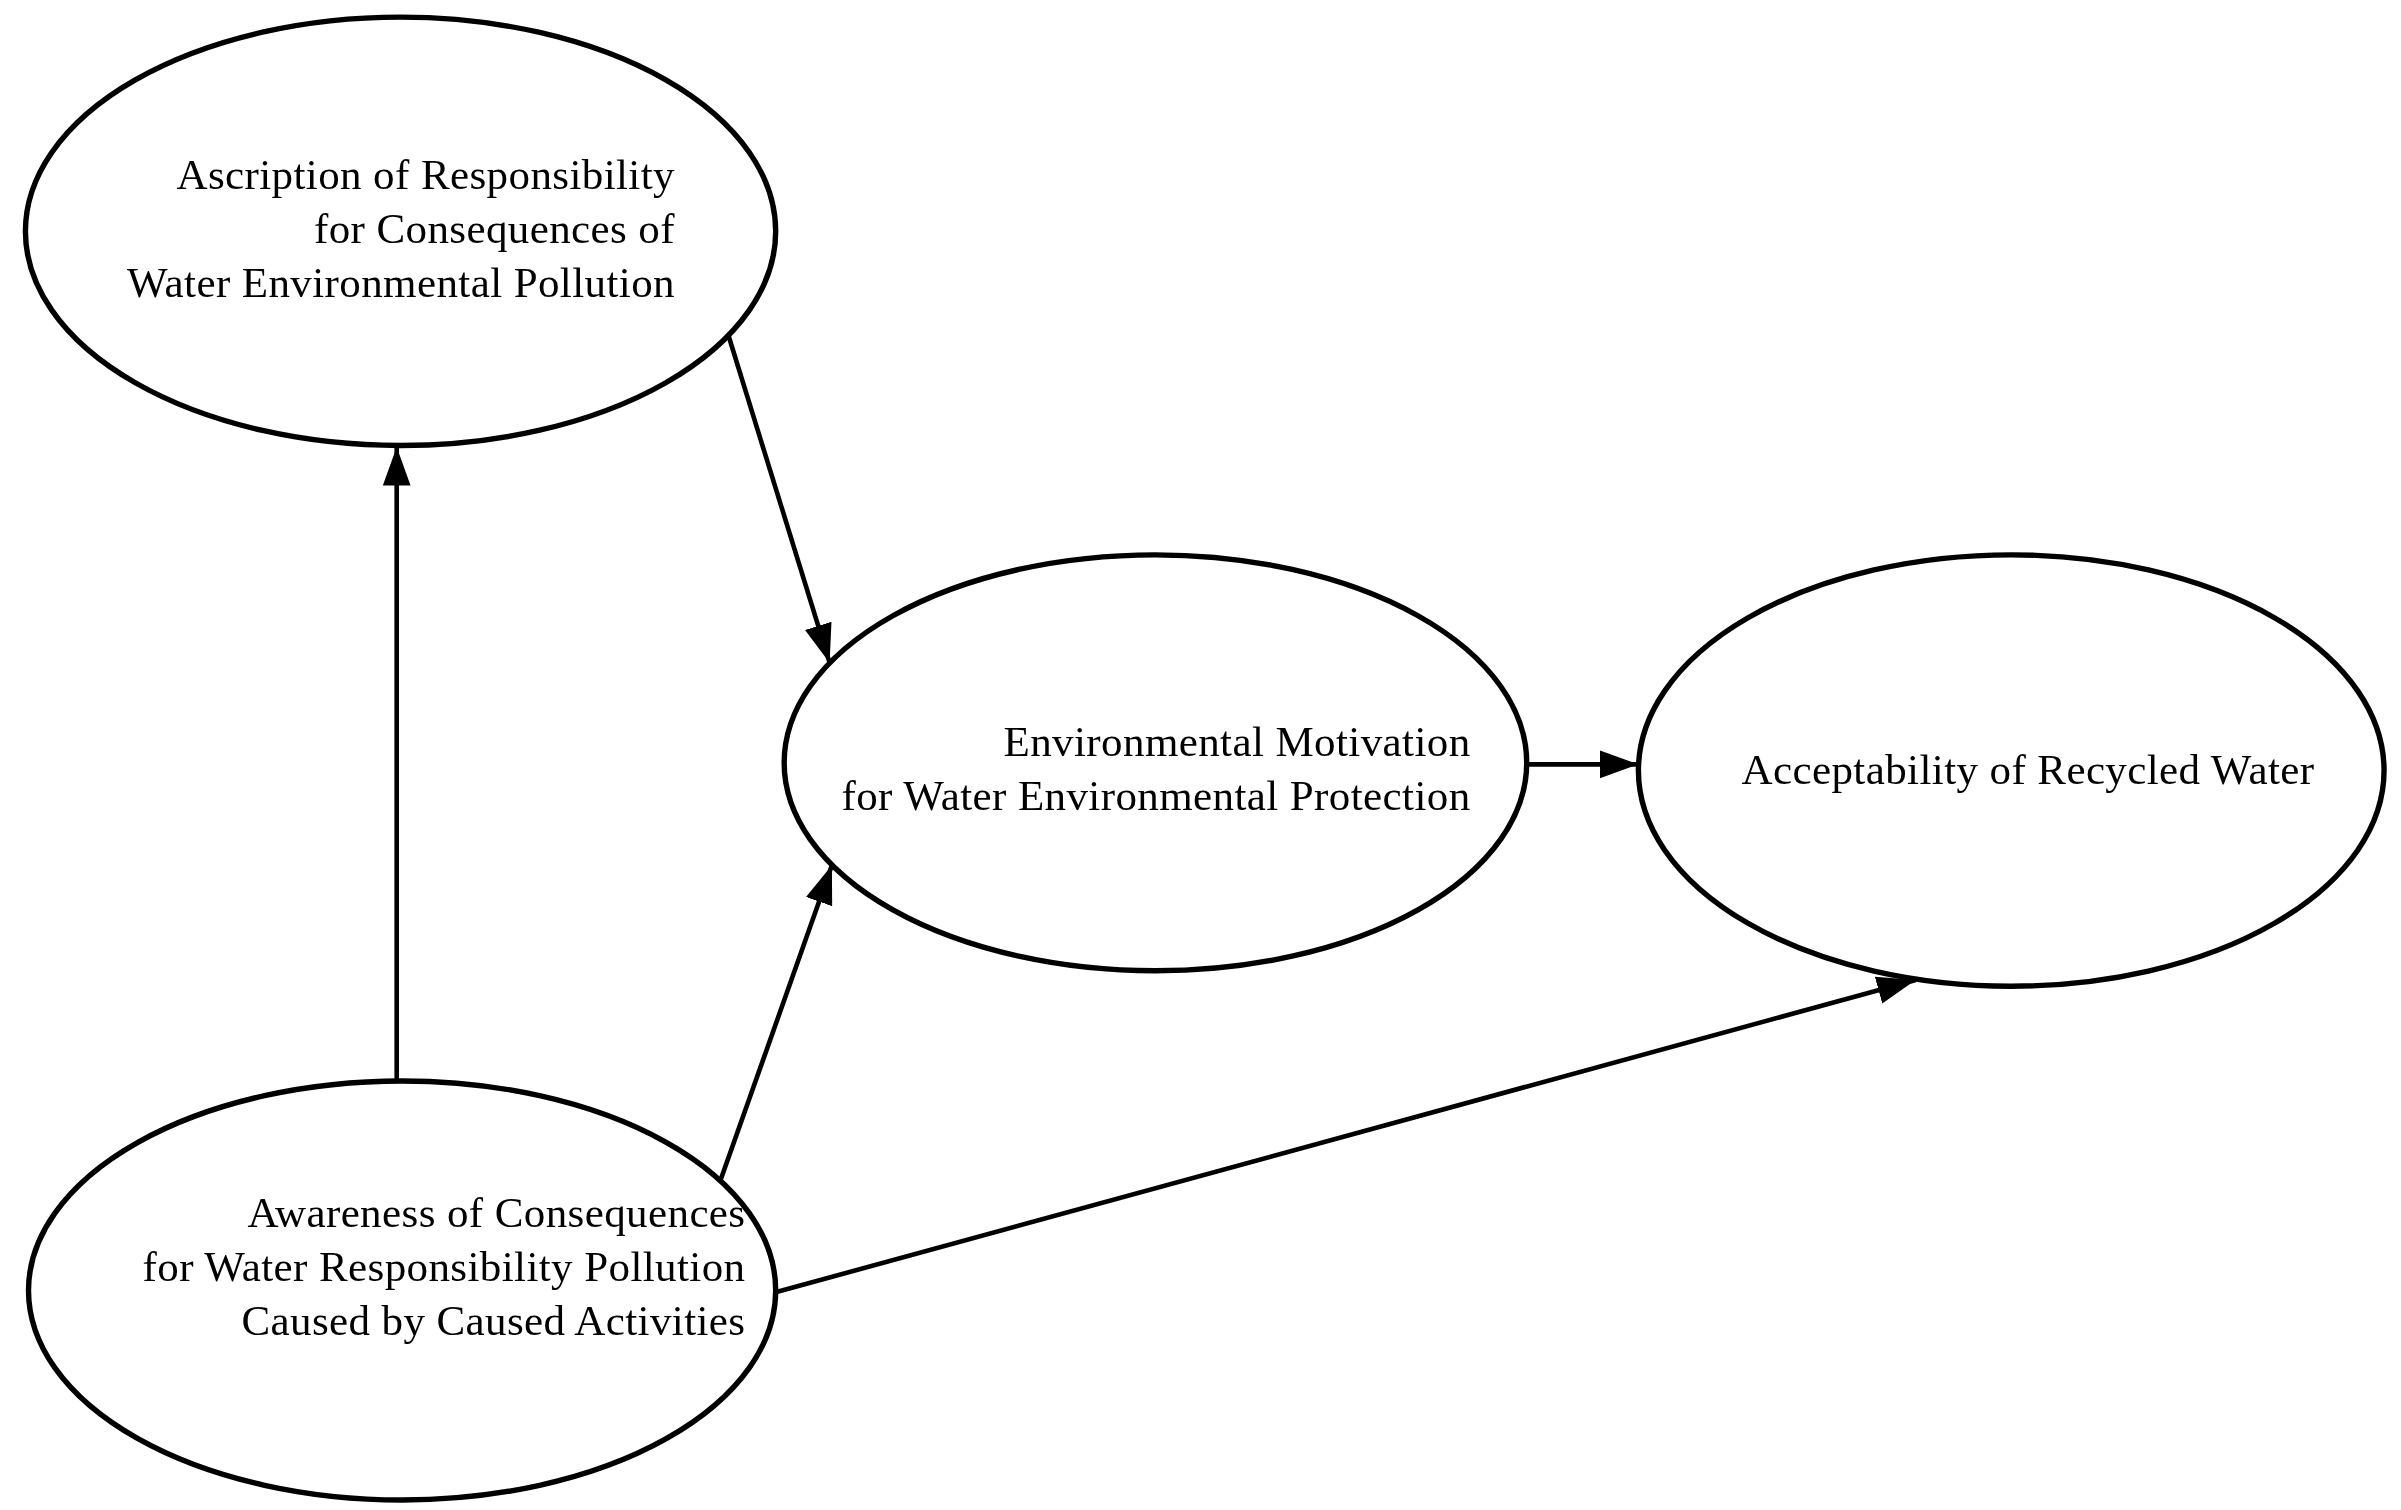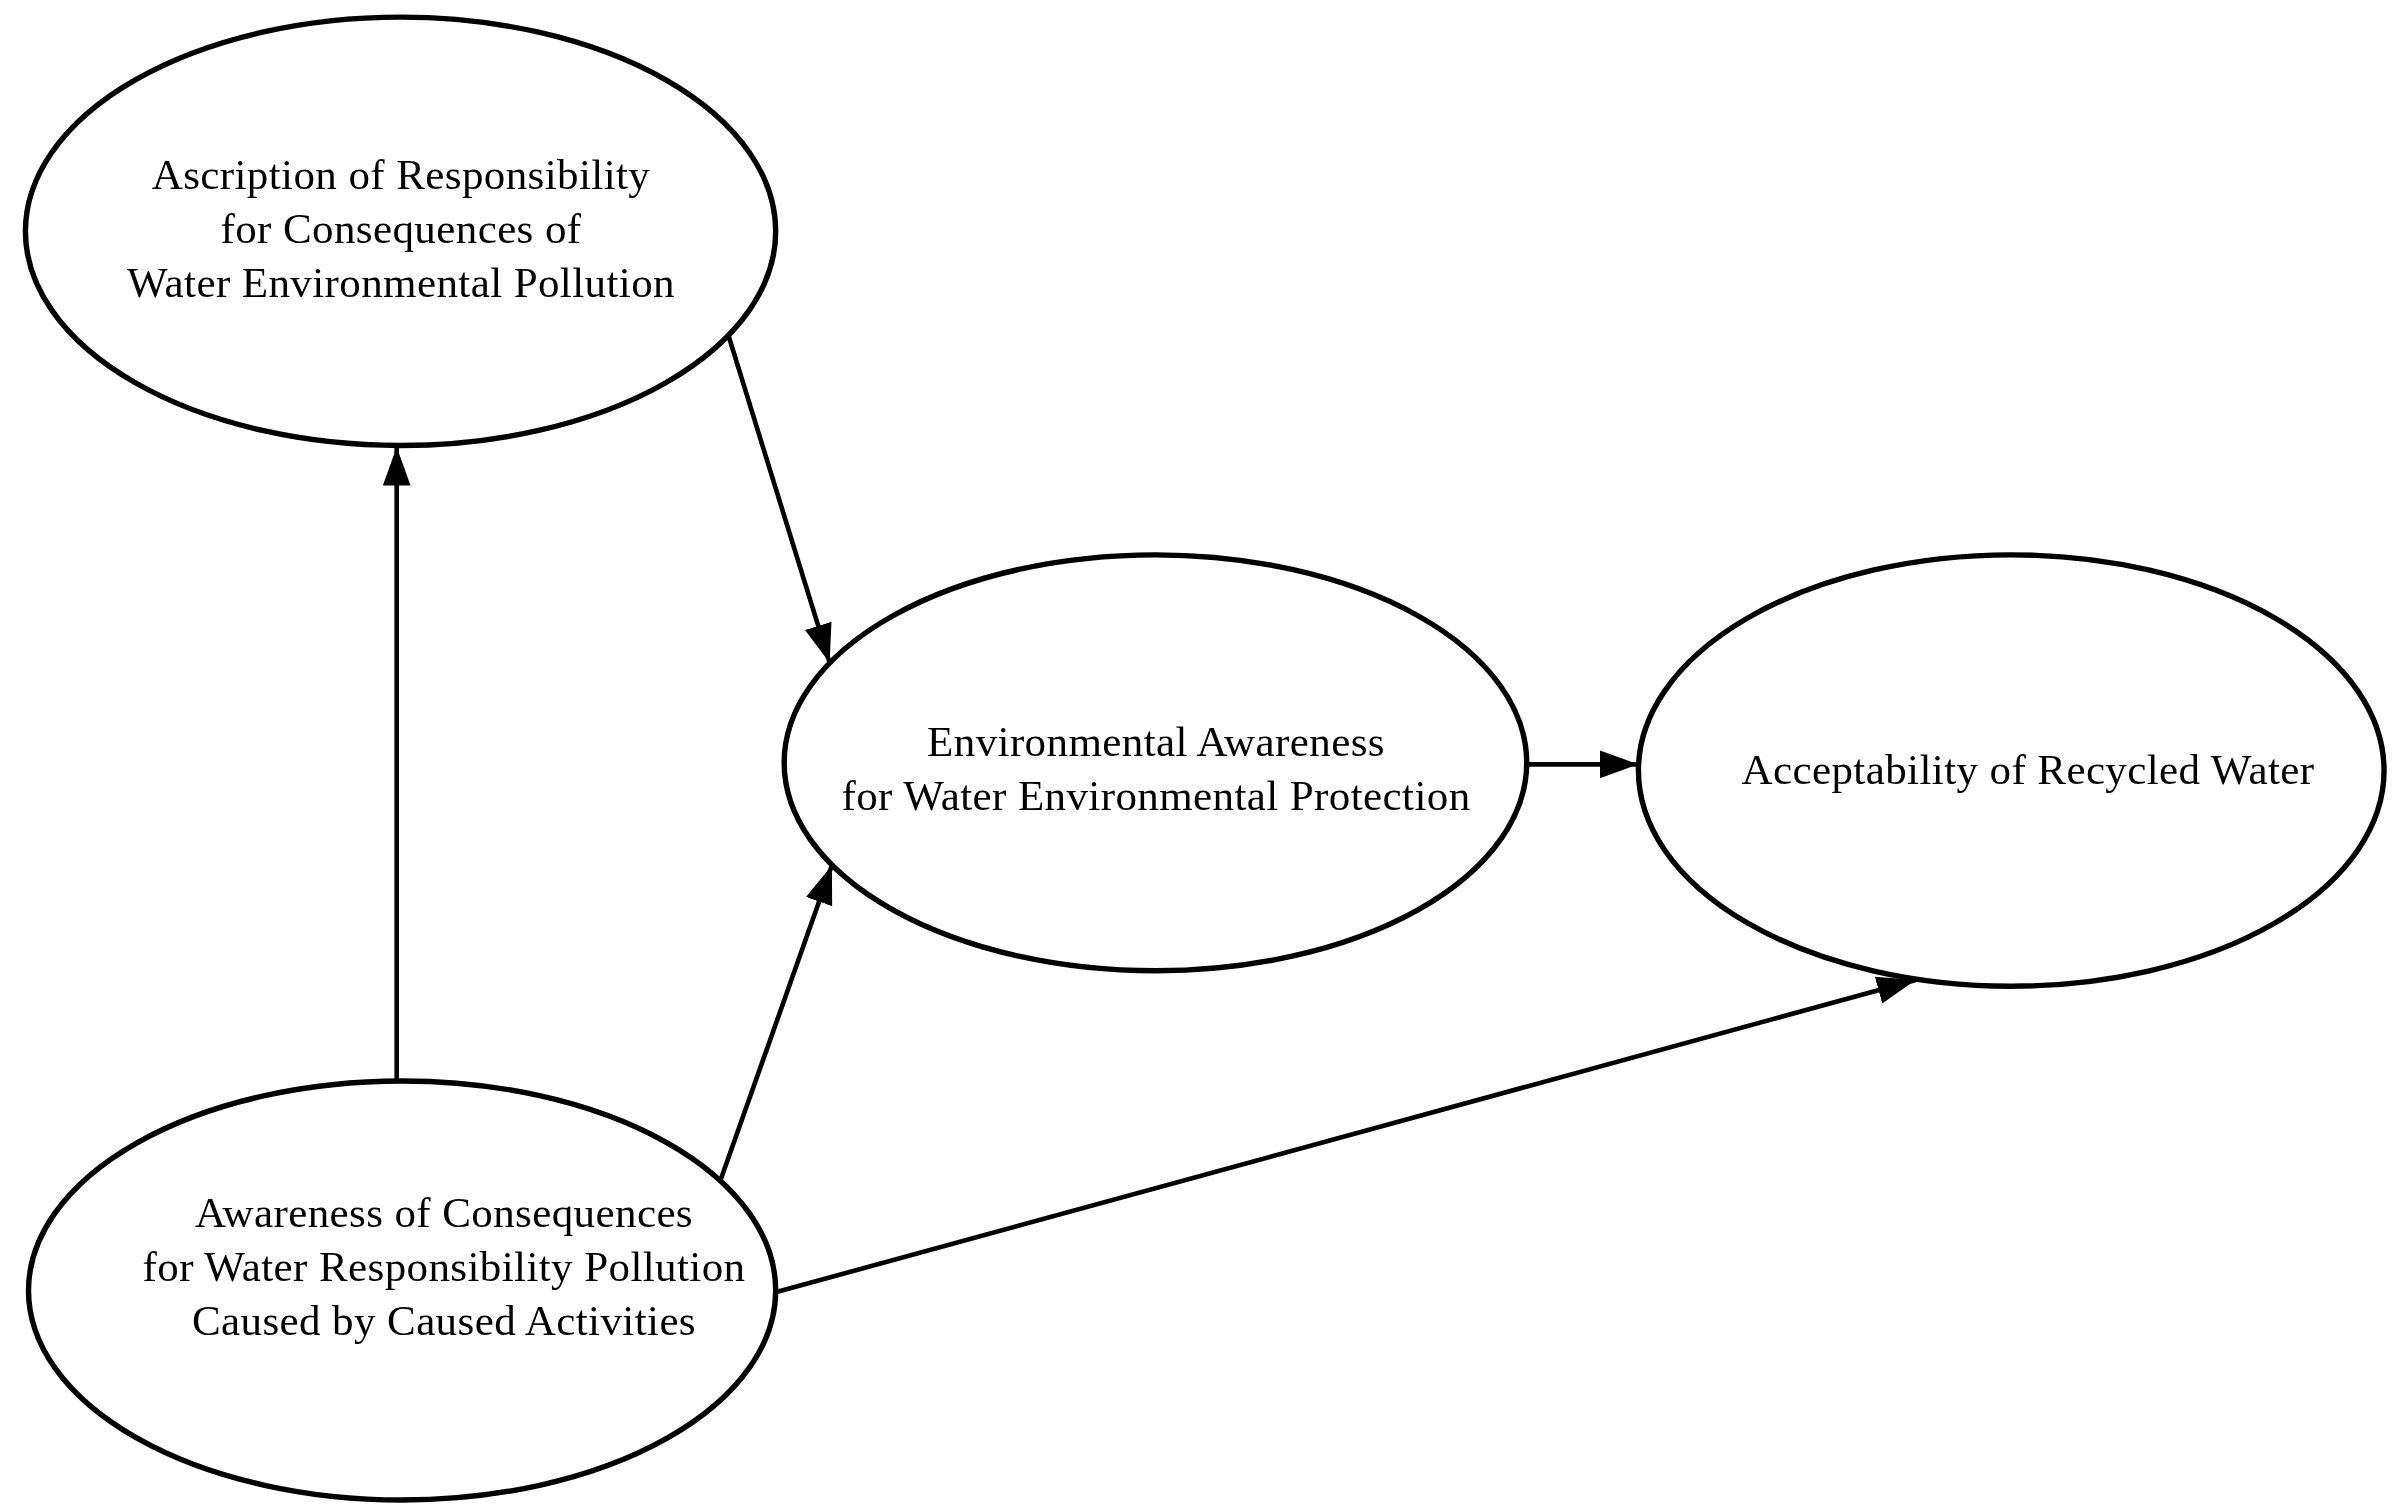--- a/index.html
+++ b/index.html
@@ -19,21 +19,21 @@
     position: absolute;
     left: 0;
     top: 0;
     width: 2401px;
     height: 1511px;
     display: block;
   }
   .node-label {
     position: absolute;
     transform: translate(-50%, -50%);
-    text-align: center;
+    text-align: right;
     white-space: nowrap;
     font-size: 43px;
     line-height: 54px;
     letter-spacing: 0.4px;
     color: #000000;
   }
   
   .label-ascription    { left: 401px;  top: 229px;  }
   .label-motivation    { left: 1156px; top: 769px;  }
   .label-acceptability { left: 2012px; top: 770px; margin-left: 16px; }
@@ -63,21 +63,21 @@
     <line x1="1008" y1="1677" x2="2487" y2="1272" stroke="#000000" stroke-width="6" marker-end="url(#arrowhead)"></line>
   </svg>
 
   <div class="node-label label-ascription">
     <div>Ascription of Responsibility</div>
     <div>for Consequences of</div>
     <div>Water Environmental Pollution</div>
   </div>
 
   <div class="node-label label-motivation">
-    <div>Environmental Awareness</div>
+    <div>Environmental Motivation</div>
     <div>for Water Environmental Protection</div>
   </div>
 
   <div class="node-label label-acceptability">
     <div>Acceptability of Recycled Water</div>
   </div>
 
   <div class="node-label label-awareness">
     <div>Awareness of Consequences</div>
     <div>for Water Responsibility Pollution</div>

